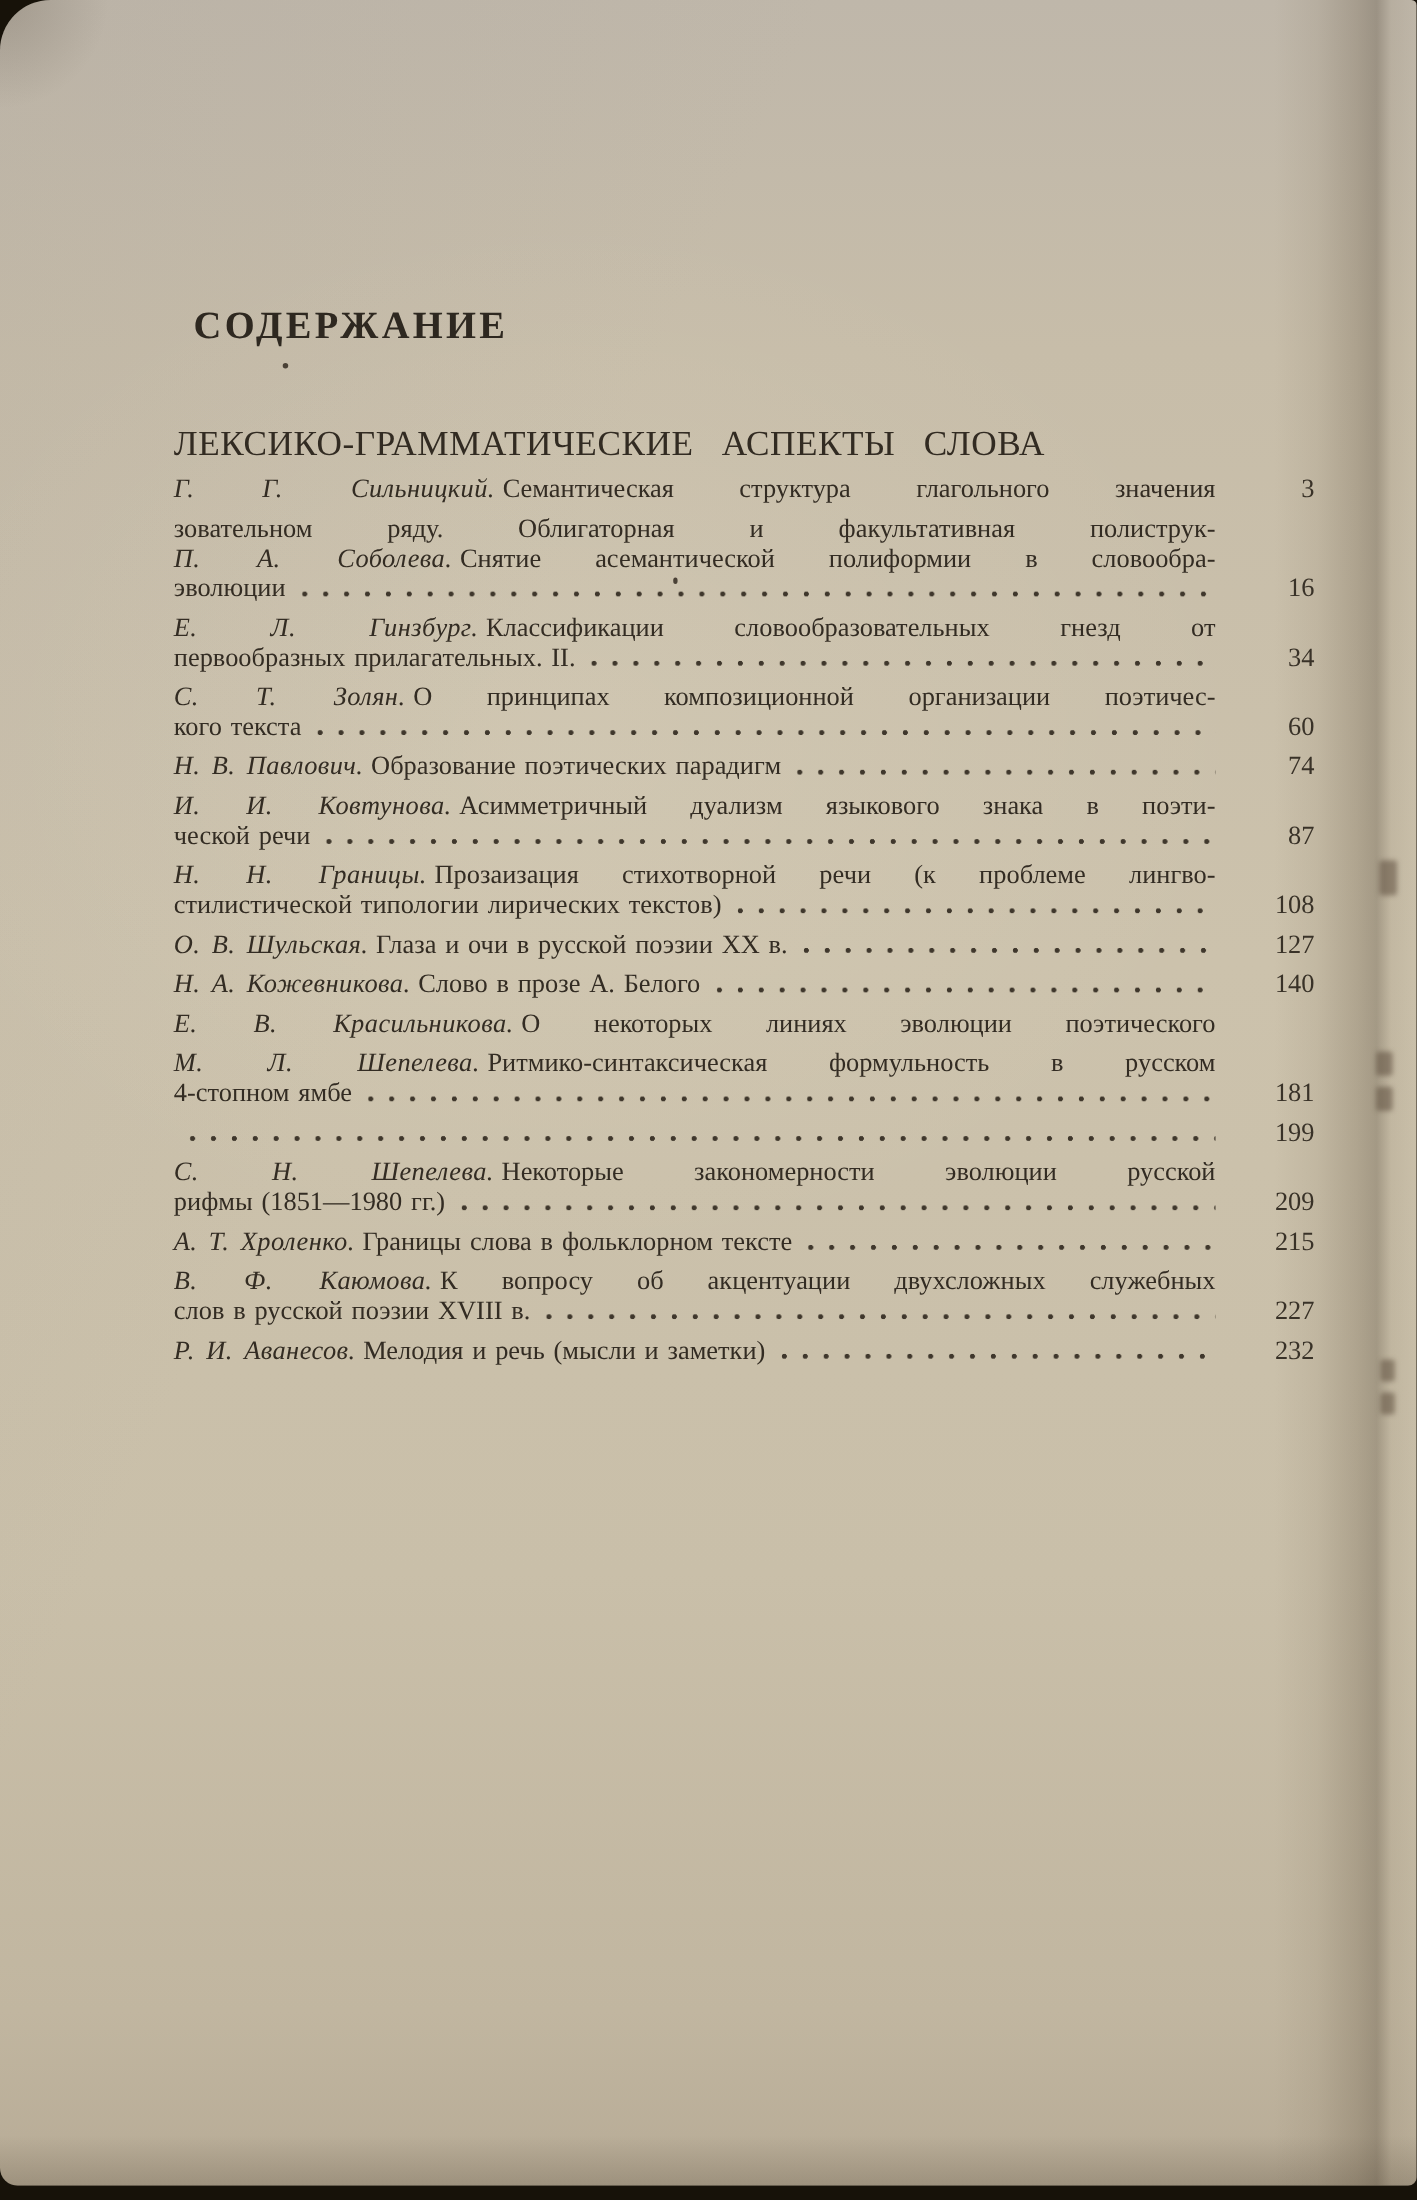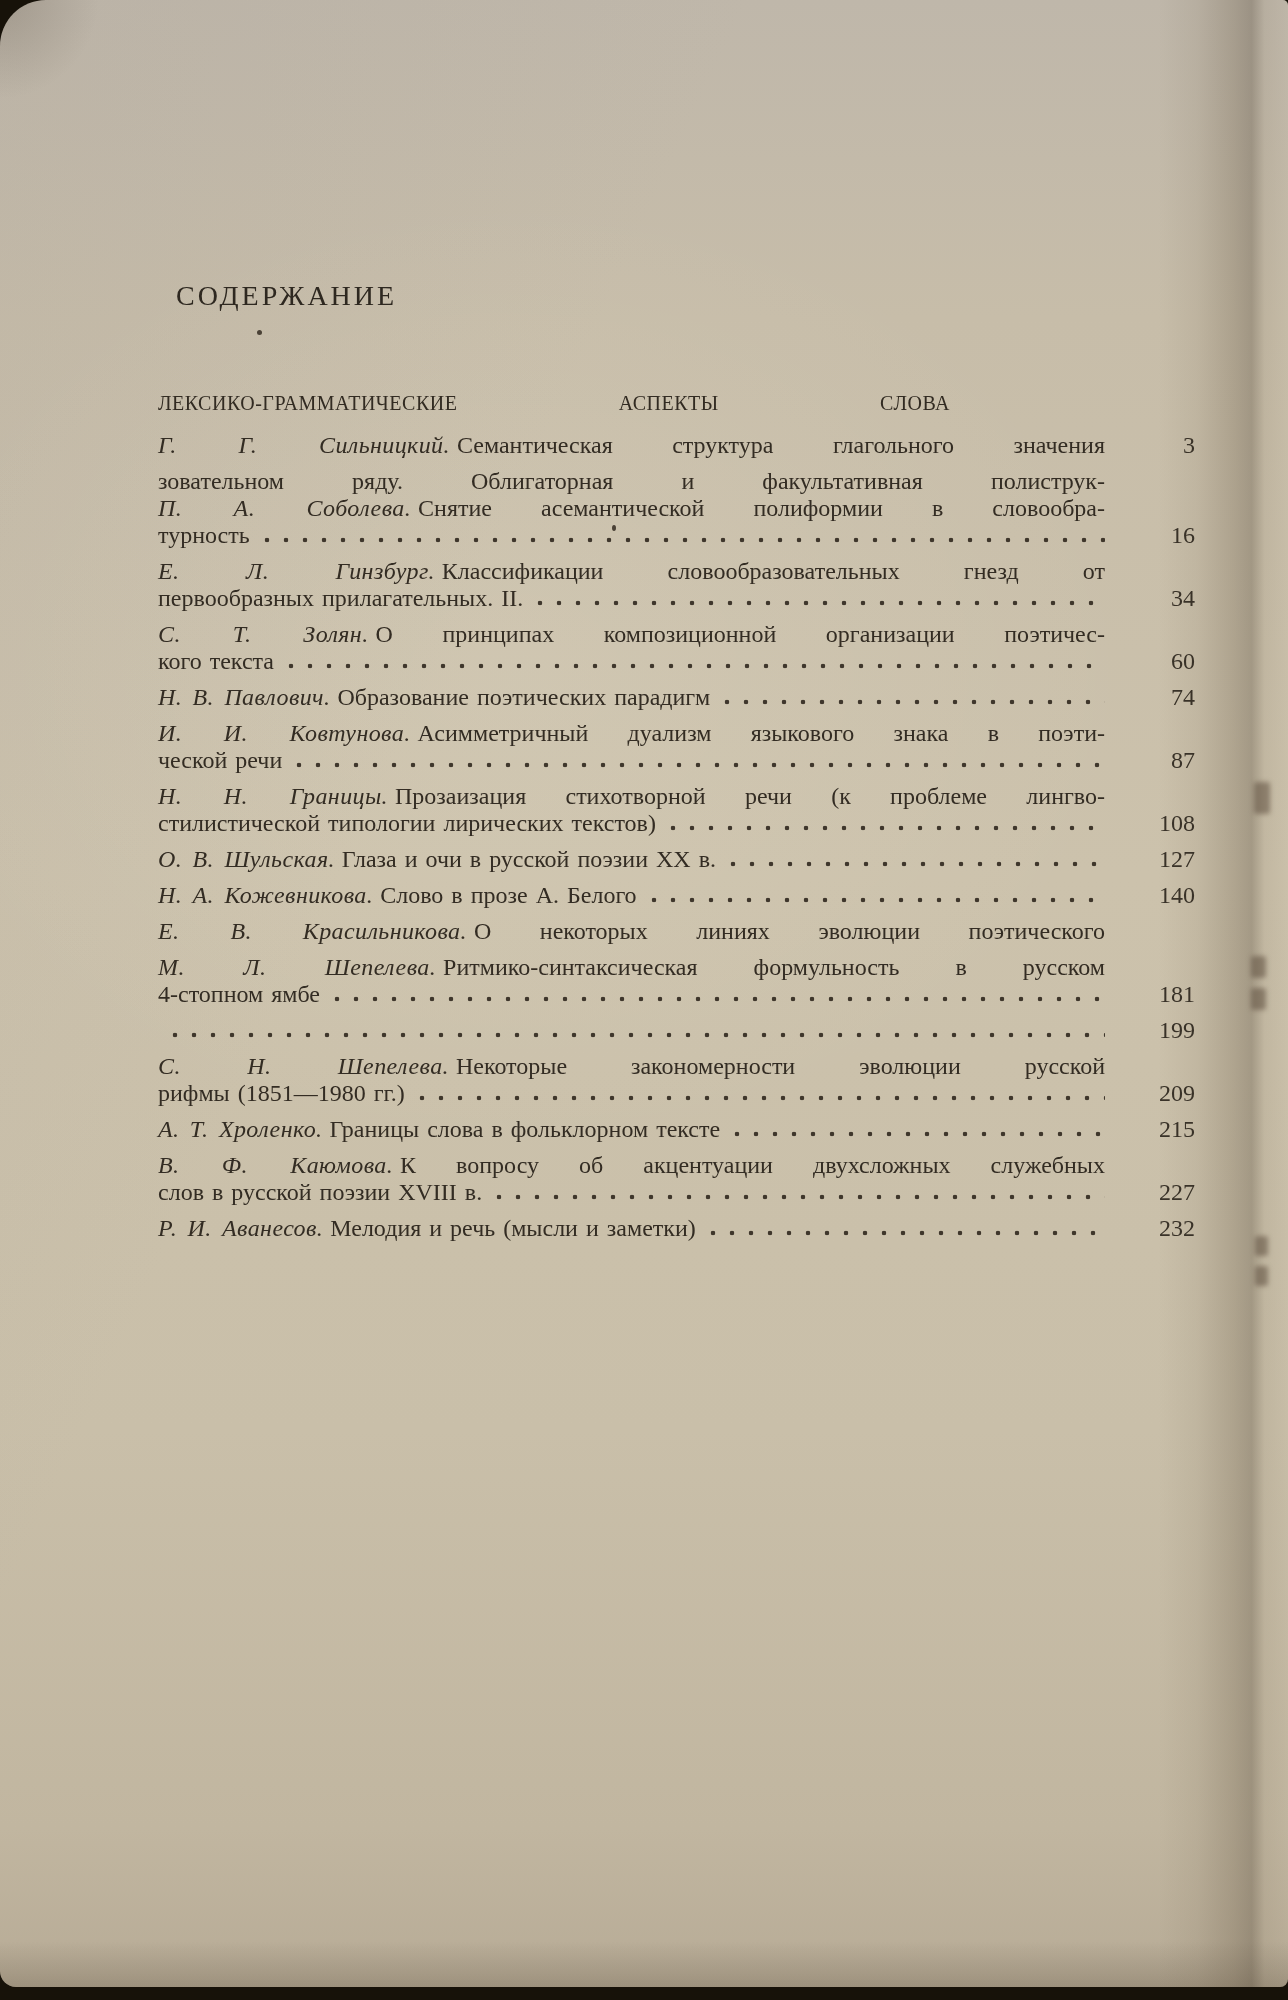--- a/index.html
+++ b/index.html
@@ -49,26 +49,26 @@
   .paper-speck { position: absolute; background: #4a4136; border-radius: 50%; }
 
   
   .toc {
     position: absolute; left: 158px; top: 278px; width: 1037px;
     color: #332c23;
     font-size: 24px; line-height: 27px;
     word-spacing: 2px;
   }
   .page-title {
-    font-size: 28px; line-height: 36px; font-weight: normal;
+    font-size: 35px; line-height: 36px; font-weight: bold;
     letter-spacing: 3px; color: #2e2820;
     margin-left: 18px;
   }
   .section-heading {
-    font-size: 20px; line-height: 30px;
+    font-size: 32px; line-height: 30px;
     letter-spacing: 0.5px; color: #322b22;
     margin: 30px 90px 13px 0;
     text-align: justify; text-align-last: justify;
   }
   .sec-0 .section-heading { margin-top: 74px; width: 792px; margin-bottom: 14px; }
   .toc-entry { margin-top: 9px; }
   .toc-line { min-height: 27px; }
   .toc-line.fill {
     margin-right: 90px;
     text-align: justify; text-align-last: justify;
@@ -117,21 +117,21 @@
                 <div class="toc-line last">
                   <span class="line-text"><span class="author">Г. Г. Сильницкий.</span>Семантическая структура глагольного значения</span>
                   <span class="leader"></span>
                   <span class="pagenum">3</span>
                 </div>
               </div>
               <div class="toc-entry">
                 <div class="toc-line fill"><span class="line-text">зовательном ряду. Облигаторная и факультативная полиструк-</span></div>
                 <div class="toc-line fill"><span class="line-text"><span class="author">П. А. Соболева.</span>Снятие асемантической полиформии в словообра-</span></div>
                 <div class="toc-line last">
-                  <span class="line-text">турность</span>
+                  <span class="line-text">эволюции</span>
                   <span class="leader"></span>
                   <span class="pagenum">16</span>
                 </div>
               </div>
               <div class="toc-entry">
                 <div class="toc-line fill"><span class="line-text"><span class="author">Е. Л. Гинзбург.</span>Классификации словообразовательных гнезд от</span></div>
                 <div class="toc-line last">
                   <span class="line-text">первообразных прилагательных. II.</span>
                   <span class="leader"></span>
                   <span class="pagenum">34</span>

